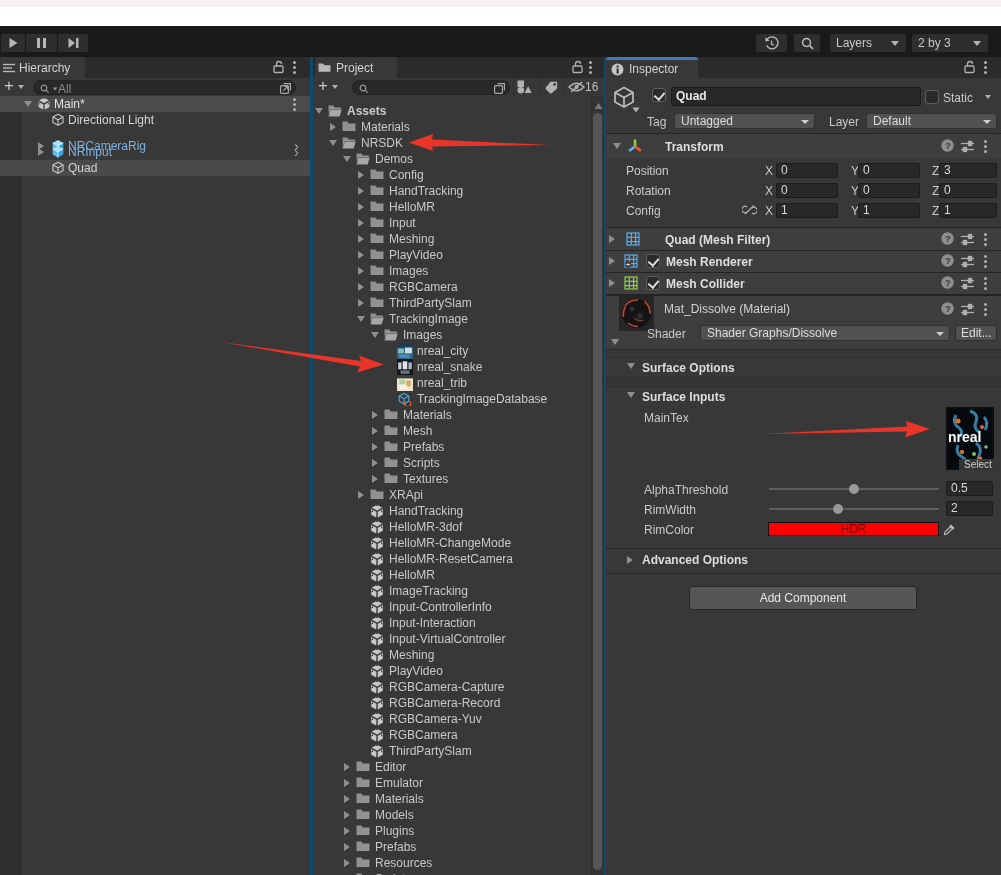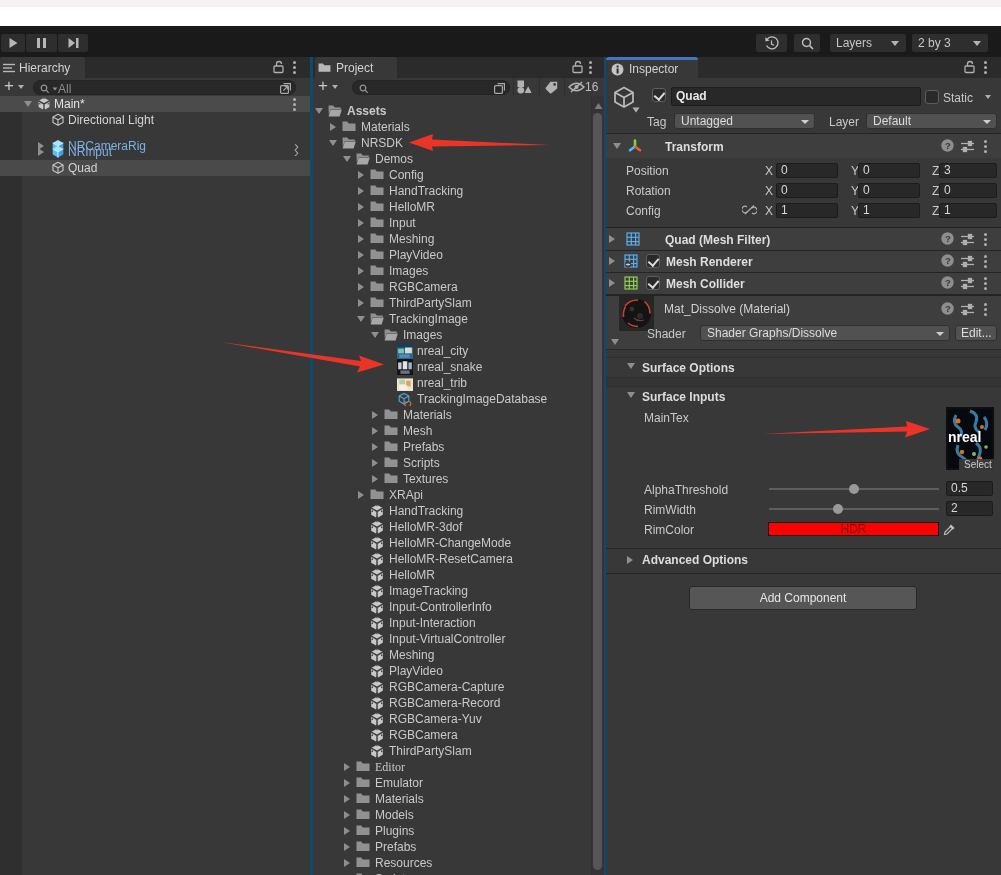--- a/index.html
+++ b/index.html
@@ -486,21 +486,21 @@
             <use href="#s-scene"></use>
           </svg>
           <span class="lbl" style="left:76px;color:#c9c9c9">RGBCamera</span>
         </div>
         <div class="row" style="top: 686px;">
           <svg class="ic" style="left:57px" width="14" height="14" viewBox="0 0 14 14" preserveAspectRatio="none">
             <use href="#s-scene"></use>
           </svg>
           <span class="lbl" style="left:76px;color:#c9c9c9">ThirdPartySlam</span>
         </div>
-        <div class="row" style="top: 702px; font-family: Liberation Serif, serif;">
+        <div class="row" style="top: 702px;">
           <span class="tri-r" style="left:31px"></span>
           <svg class="ic" style="left:43px" width="14" height="14" viewBox="0 0 14 14" preserveAspectRatio="none">
             <use href="#s-fc"></use>
           </svg>
           <span class="lbl" style="left:62px;color:#c9c9c9">Editor</span>
         </div>
         <div class="row" style="top: 718px;">
           <span class="tri-r" style="left:31px"></span>
           <svg class="ic" style="left:43px" width="14" height="14" viewBox="0 0 14 14" preserveAspectRatio="none">
             <use href="#s-fc"></use>

